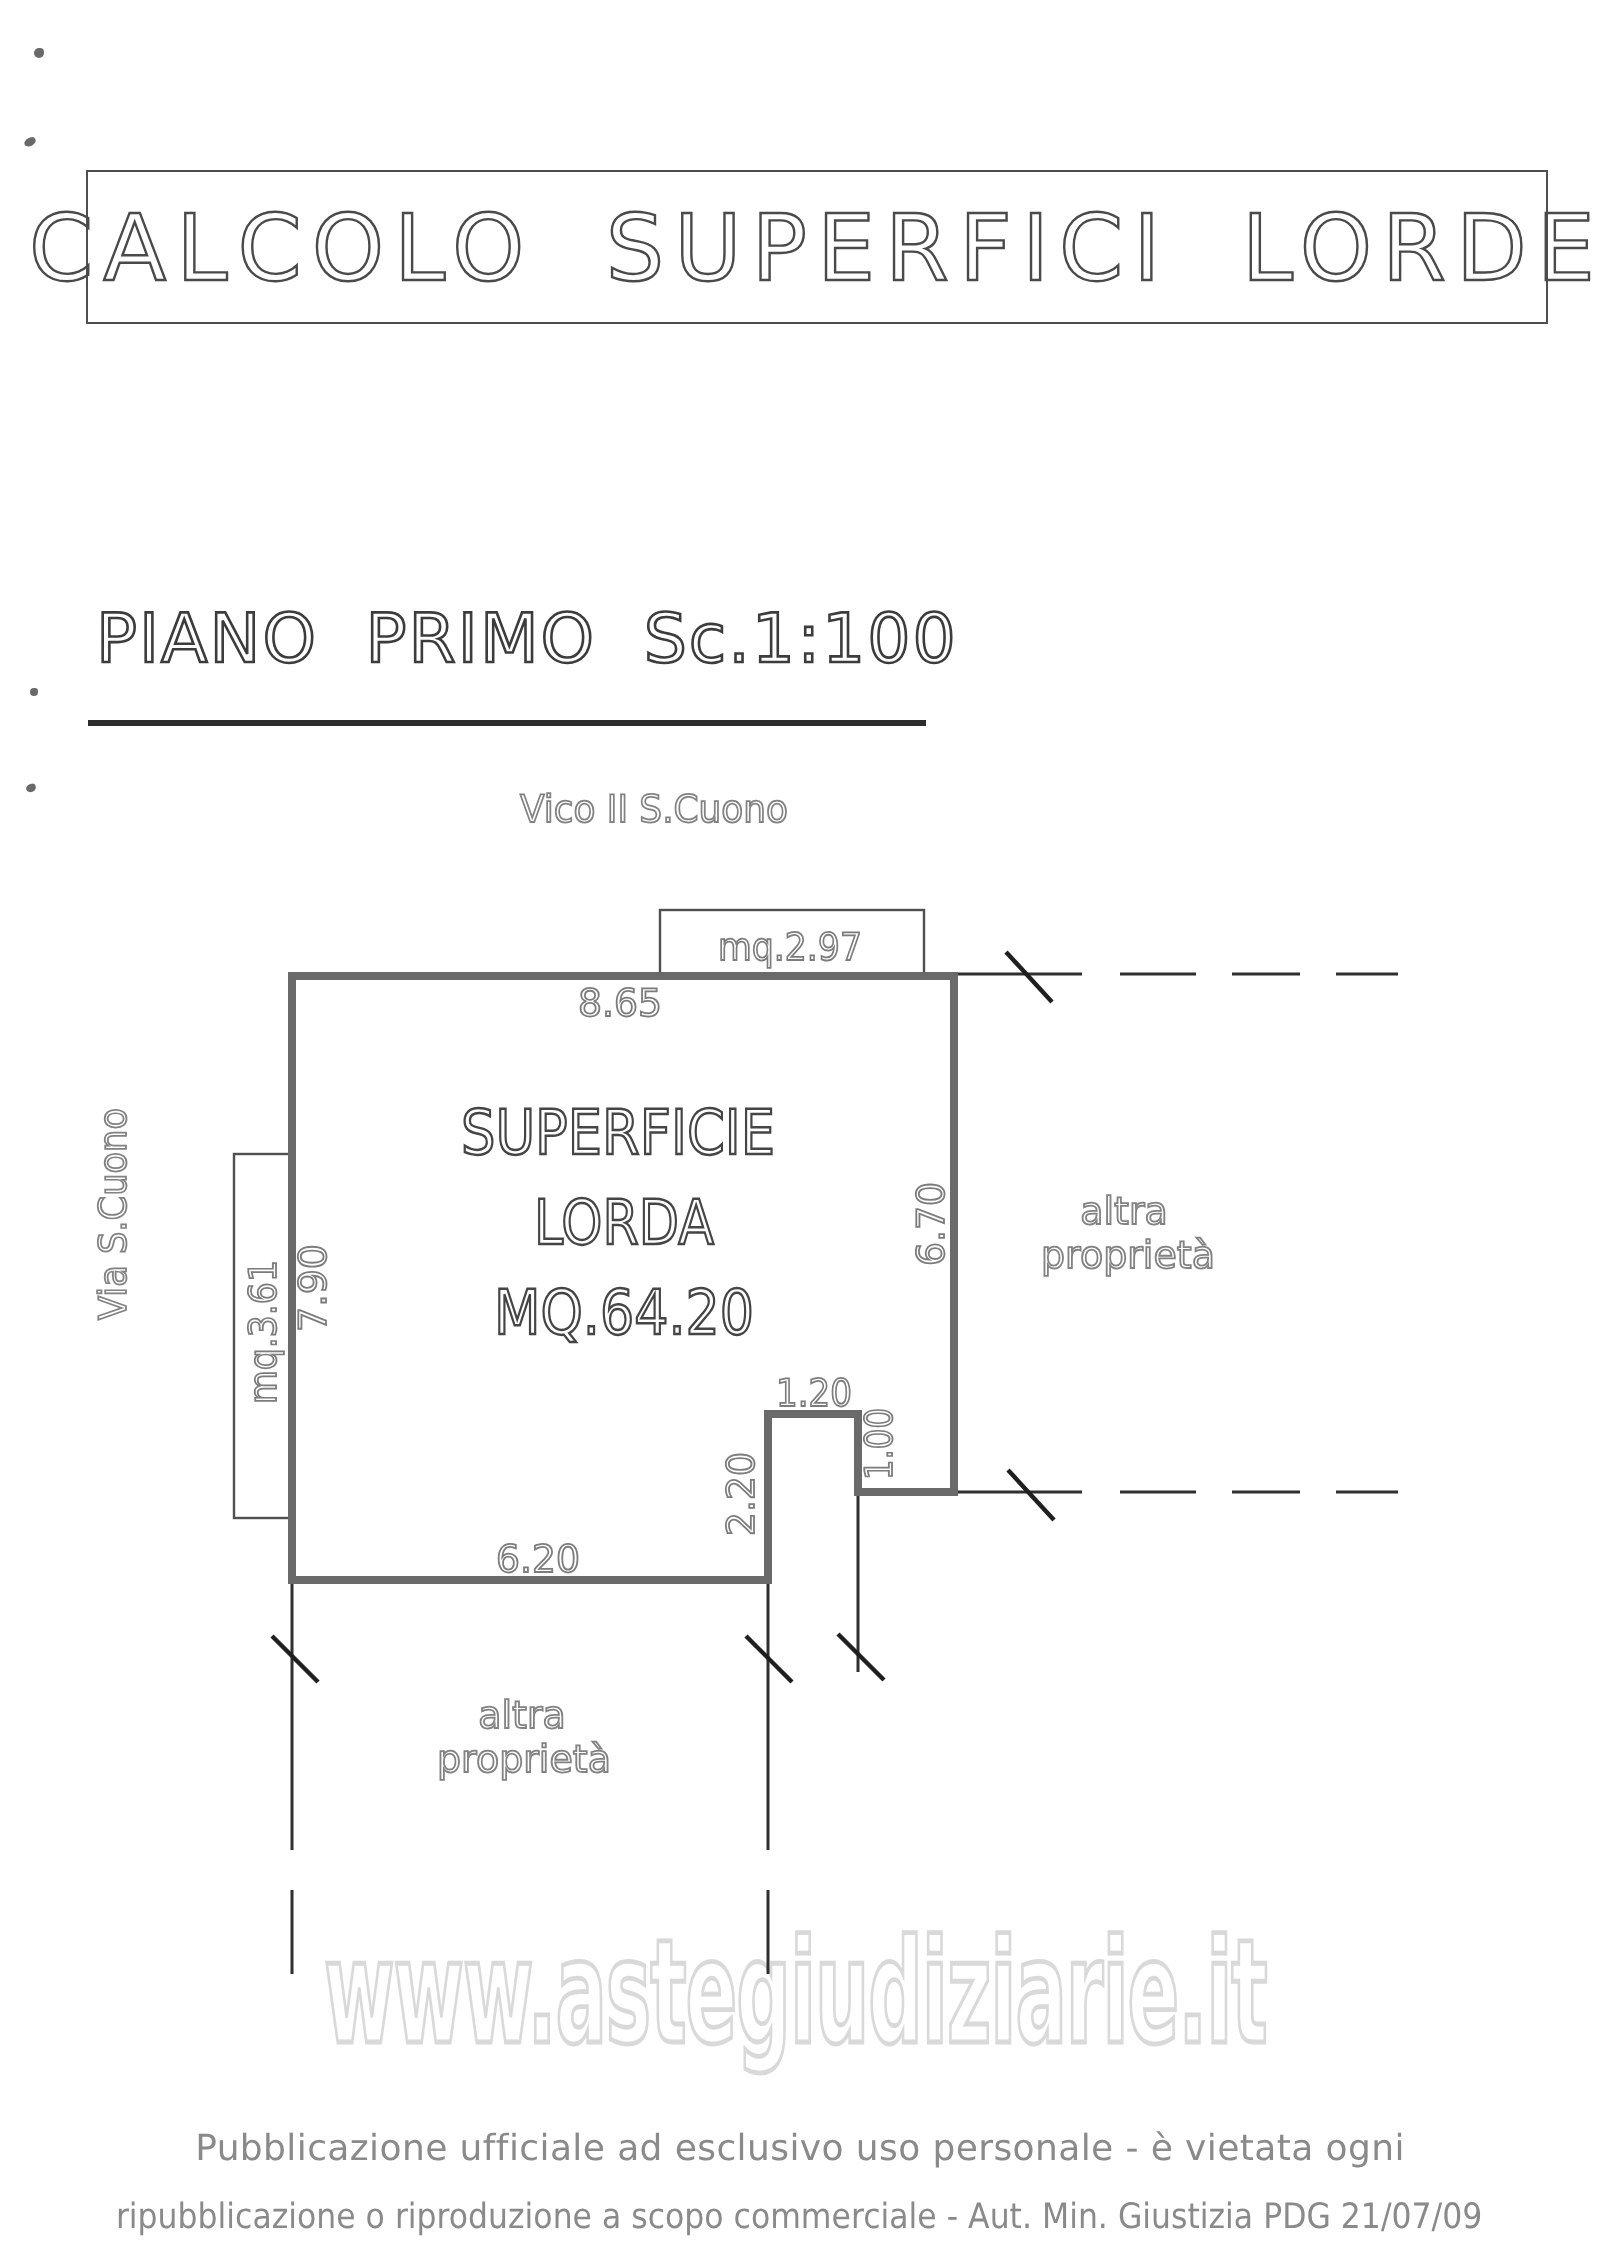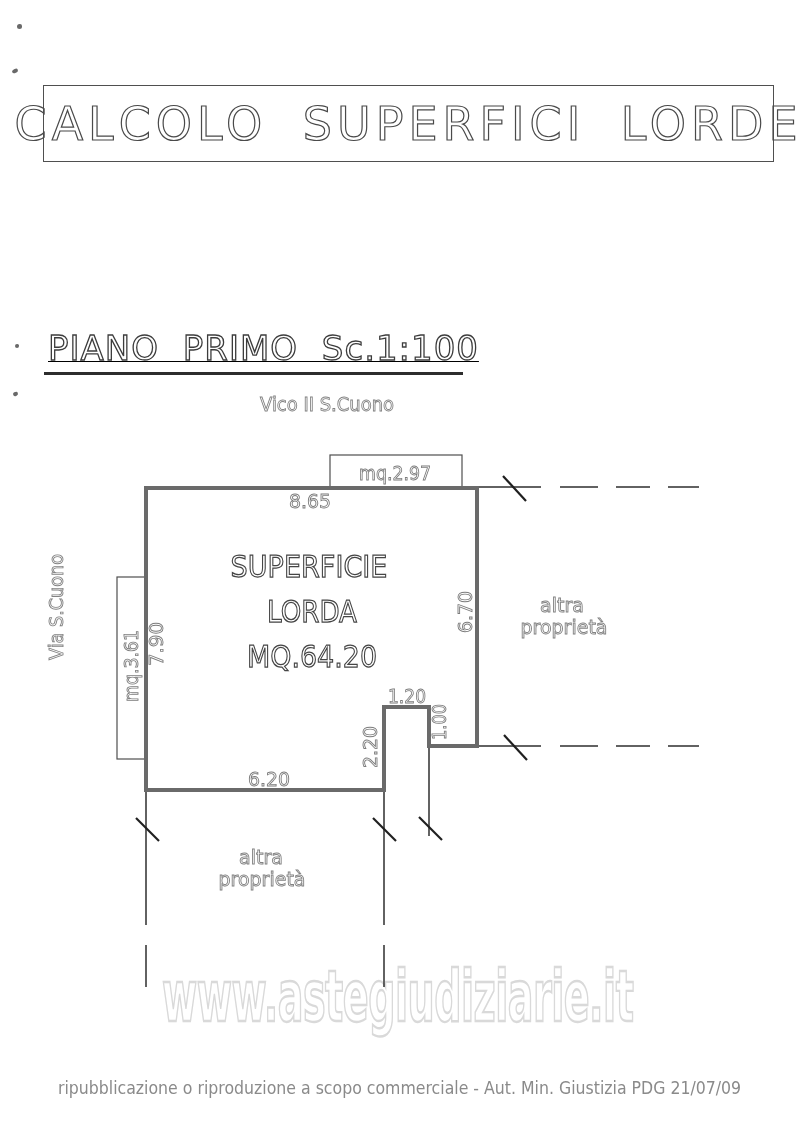--- a/index.html
+++ b/index.html
@@ -18,22 +18,22 @@
   .outline-text{
     color:#4a4a4a;
     -webkit-text-fill-color:transparent;
     -webkit-text-stroke:1.2px #4a4a4a;
   }
   .title-text{
     font-size:46px; letter-spacing:5px; word-spacing:16px; white-space:nowrap;
   }
   
   .heading-wrap{
-    position:absolute; left:44px; top:328px; width:419px;
-    border-bottom:3px solid #2d2d2d; padding-bottom:4px;text-decoration:underline;
+    position:absolute; left:44px; top:300px; width:419px;
+    border-bottom:3px solid #2d2d2d; padding-bottom:20px;
   }
   .heading-text{
     font-size:34px; letter-spacing:1px; word-spacing:12px; white-space:nowrap;
     -webkit-text-stroke:1.3px #3c3c3c; color:#3c3c3c; -webkit-text-fill-color:transparent;
     padding-left:4px;
   }
 
   
   .watermark{
     position:absolute; left:162px; top:960px; z-index:1;
@@ -117,18 +117,19 @@
     <text x="441" y="729" text-anchor="middle" textLength="36" lengthAdjust="spacingAndGlyphs" class="t-num" transform="rotate(-90 440 723)">1.00</text>
     <text x="373" y="753" text-anchor="middle" textLength="42" lengthAdjust="spacingAndGlyphs" class="t-num" transform="rotate(-90 372 748)">2.20</text>
 
     <text x="562" y="612" text-anchor="middle" class="t-lab">altra</text>
     <text x="564" y="634" text-anchor="middle" class="t-lab">proprietà</text>
     <text x="261" y="864" text-anchor="middle" class="t-lab">altra</text>
     <text x="262" y="886" text-anchor="middle" class="t-lab">proprietà</text>
   </svg>
 
   <div class="footer">
+    <div class="footer-l1">Pubblicazione ufficiale ad esclusivo uso personale - è vietata ogni</div>
     <div class="footer-l2-wrap">
       <span class="footer-l2">ripubblicazione o riproduzione a scopo commerciale - Aut. Min. Giustizia PDG 21/07/09</span>
     </div>
   </div>
 
 </div>
 
 </body></html>

